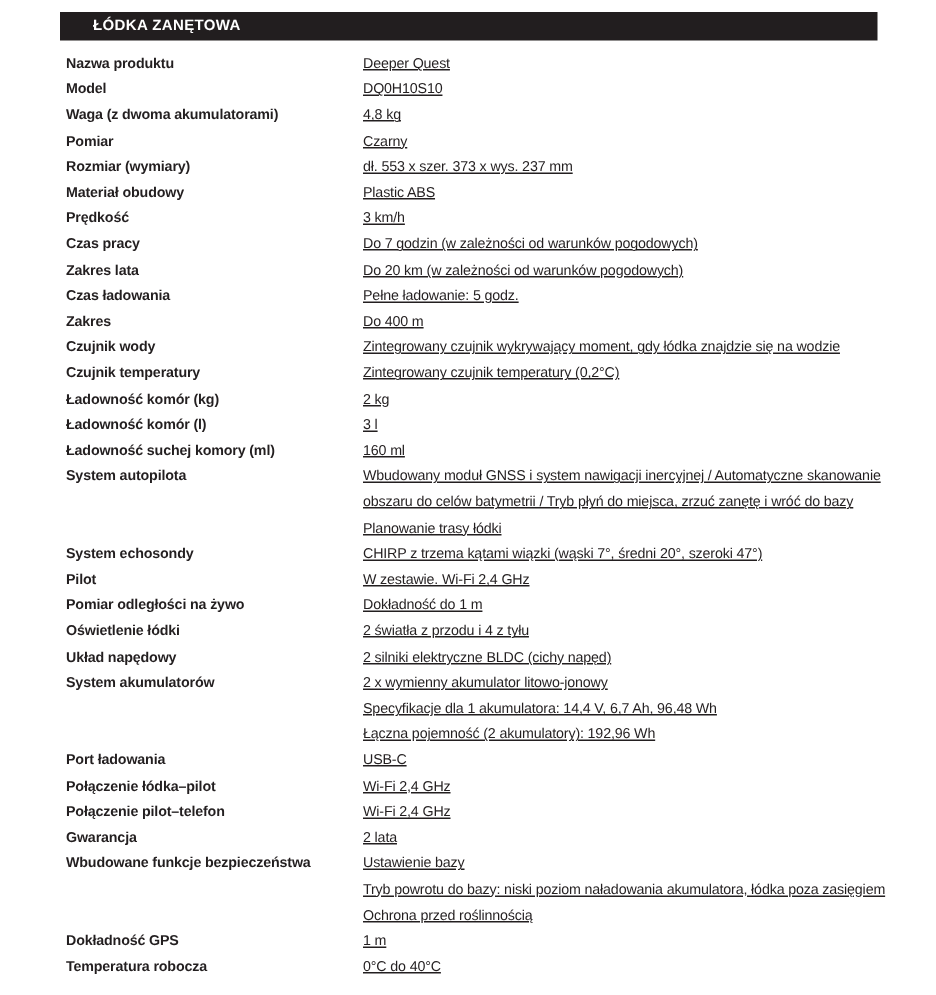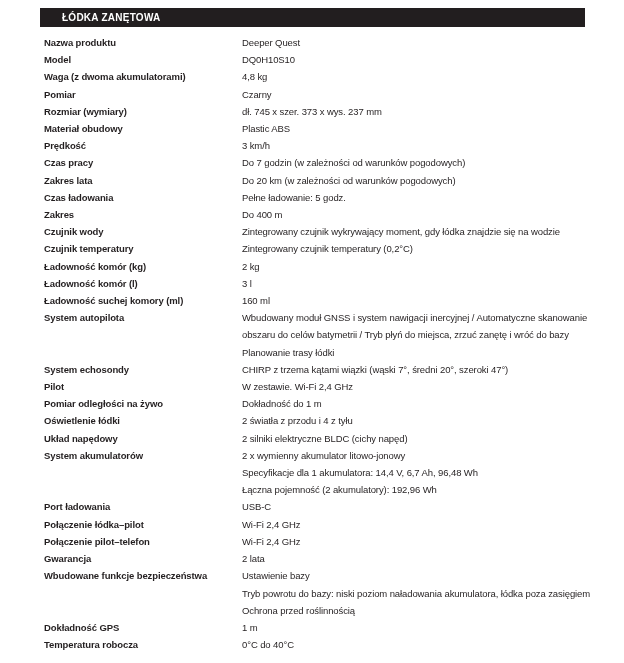--- a/index.html
+++ b/index.html
@@ -49,20 +49,21 @@
     width: 198px;
     font-weight: bold;
     font-size: 9.5px;
     line-height: 17.2px;
     letter-spacing: -0.1px;
     white-space: nowrap;
   }
   .spec-value {
     flex: 1 1 auto;
     min-width: 0;
+    text-decoration: underline;
   }
   .value-line {
     font-size: 9.5px;
     line-height: 17.2px;
     letter-spacing: -0.1px;
     white-space: nowrap;
   }
 </style>
 </head>
 <body>
@@ -96,21 +97,21 @@
   <div class="spec-row">
     <div class="spec-label">Pomiar</div>
     <div class="spec-value">
         <div class="value-line">Czarny</div>
       </div>
   </div>
 
   <div class="spec-row">
     <div class="spec-label">Rozmiar (wymiary)</div>
     <div class="spec-value">
-        <div class="value-line">dł. 745 x szer. 373 x wys. 237 mm</div>
+        <div class="value-line">dł. 553 x szer. 373 x wys. 237 mm</div>
       </div>
   </div>
 
   <div class="spec-row">
     <div class="spec-label">Materiał obudowy</div>
     <div class="spec-value">
         <div class="value-line">Plastic ABS</div>
       </div>
   </div>
 

